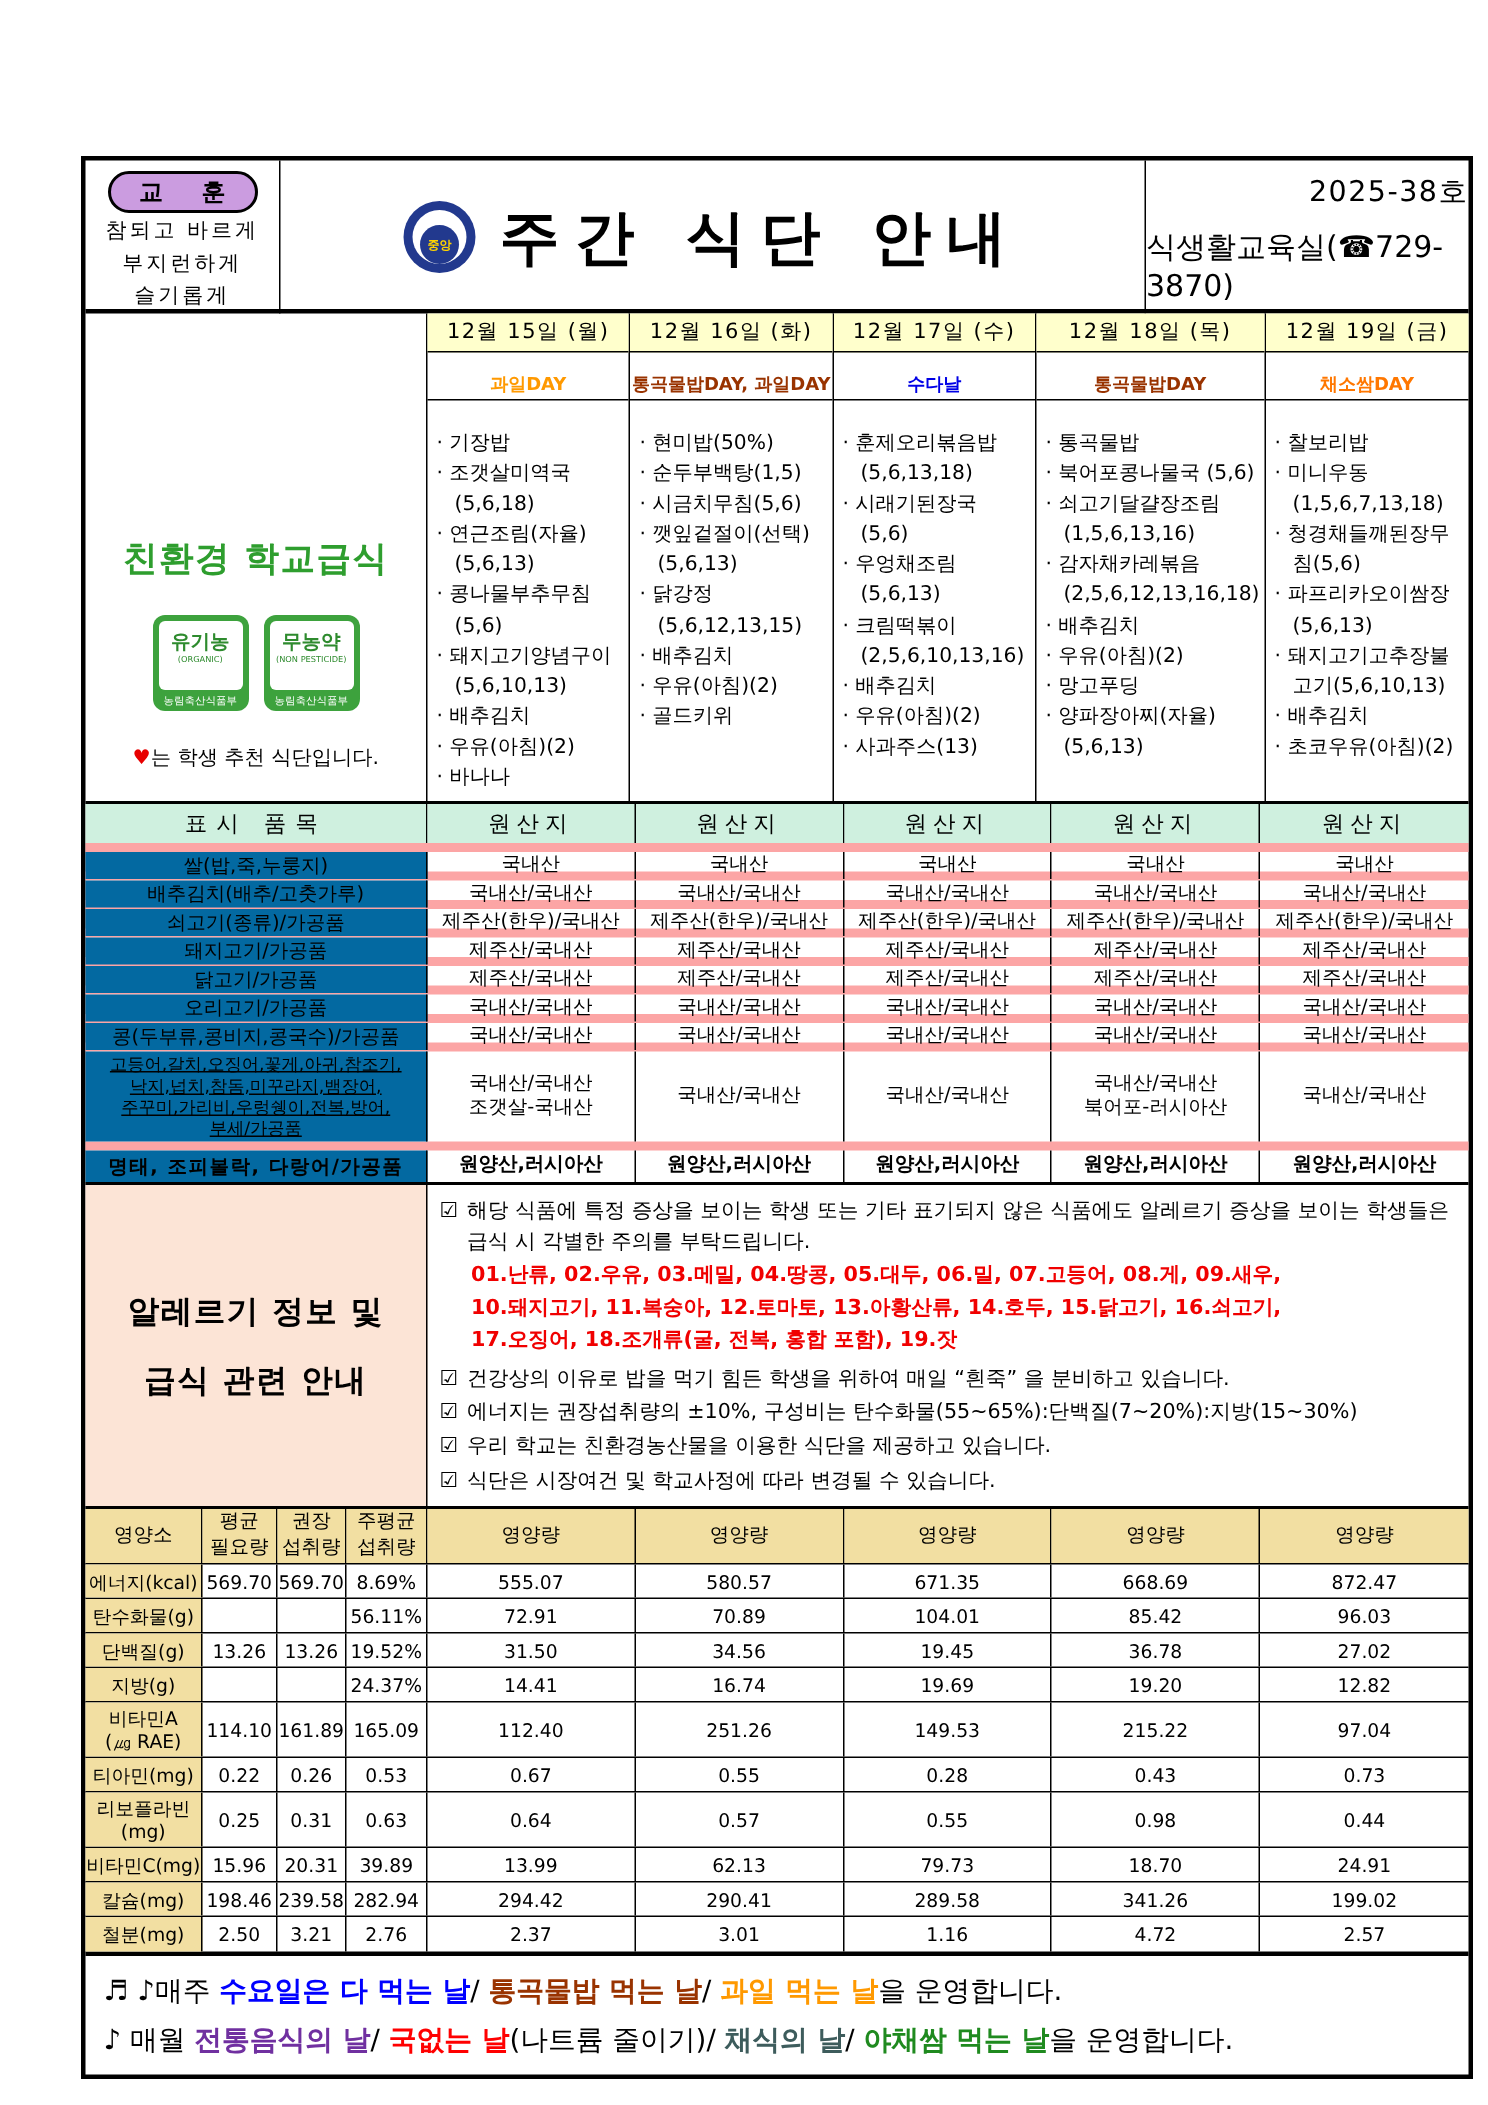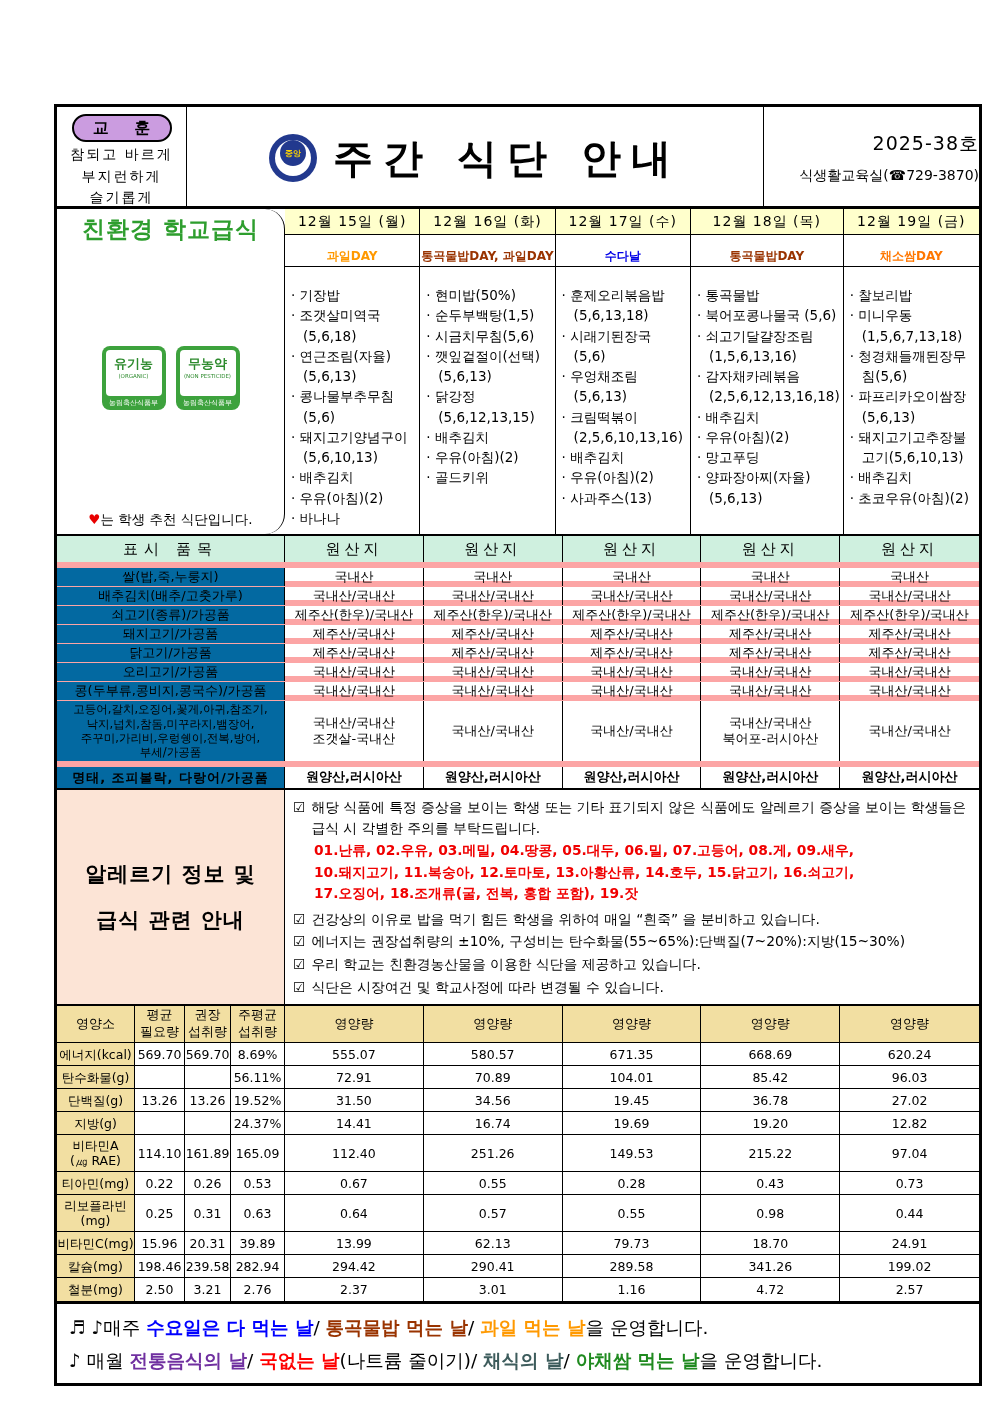--- a/index.html
+++ b/index.html
@@ -19,32 +19,32 @@
   .hdr > div:last-child { border-right:none; }
   .hdr-motto { display:flex; flex-direction:column; align-items:center; padding-top:7px; }
   .motto-pill {
     width:100px; height:28px; background:#cb9ce0; border:2px solid #000; border-radius:16px;
     display:flex; align-items:center; justify-content:center;
     font-weight:bold; font-size:16px; letter-spacing:10px; padding-left:10px;
   }
   .motto-lines { font-size:14px; line-height:1.55; text-align:center; margin-top:2px; letter-spacing:2px; }
   .hdr-title { display:flex; align-items:center; justify-content:center; gap:16px; }
   .emblem { width:48px; height:48px; border-radius:50%; background:#22398e; display:flex; align-items:center; justify-content:center; flex:0 0 auto; }
-  .emblem-mid { width:36px; height:36px; border-radius:50%; background:#fff; display:flex; align-items:flex-start; justify-content:center; }
+  .emblem-mid { width:36px; height:36px; border-radius:50%; background:#fff; display:flex; align-items:flex-end; justify-content:center; }
   .emblem-core { width:26px; height:26px; border-radius:50%; background:#22398e; color:#ffd400; font-size:8px; font-weight:bold; display:flex; align-items:center; justify-content:center; }
   .doc-title { font-size:40px; font-weight:bold; letter-spacing:10px; }
   .hdr-info { display:flex; flex-direction:column; align-items:flex-end; justify-content:center; gap:10px; }
   .issue-no { font-size:19px; letter-spacing:1px; }
-  .contact { font-size:14px; }
+  .contact { font-size:20px; }
 
   
   .week { display:grid; grid-template-columns:228px repeat(5,1fr); }
   .week > div { border-right:1px solid #000; }
   .week > div:last-child { border-right:none; }
-  .week-left { display:flex; flex-direction:column; align-items:center; justify-content:space-between; gap:22px; padding:5px 6px;border-radius:20px; }
+  .week-left { display:flex; flex-direction:column; align-items:center; justify-content:flex-end; gap:22px; padding:20px 6px; }
   .eco-heading { color:#2e9e2e; font-size:23px; font-weight:bold; letter-spacing:1px; }
   .badges { display:flex; gap:10px; }
   .badge { width:64px; height:64px; background:#3da23d; border-radius:8px; padding:4px 4px 0 4px; display:flex; flex-direction:column; }
   .badge-inner { background:#fff; border-radius:4px; flex:1; text-align:center; color:#2e8b2e; padding-top:5px; }
   .badge-label { font-size:13px; font-weight:bold; }
   .badge-sub { font-size:5.5px; }
   .badge-footer { height:14px; color:#fff; font-size:7px; text-align:center; line-height:14px; }
   .eco-note { font-size:13.5px; }
   .heart { color:#e80000; }
   .day { display:flex; flex-direction:column;gap:12px; }
@@ -59,21 +59,21 @@
   .o-row:last-child { border-bottom:none; }
   .o-row > div { border-right:1px solid #000; display:flex; align-items:center; justify-content:center; text-align:center; }
   .o-row > div:last-child { border-right:none; }
   .o-item { background:#0369a1; font-size:13px; }
   .o-val { font-size:13px; white-space:pre-line; line-height:1.25; }
   .o-hrow > div { background:#cff0df; height:26px; font-size:15px; }
   .o-hrow .o-item { letter-spacing:6px; }
   .o-hrow .o-val { letter-spacing:4px; }
   .o-std { height:19px; }
   .o-fish { height:66px; }
-  .o-fish .o-item { font-size:11.5px; white-space:pre-line; line-height:1.25; }
+  .o-fish .o-item { font-size:11.5px; white-space:pre-line; line-height:1.25;text-decoration:underline; }
   .o-last { height:21px;font-weight:bold; }
   .o-last .o-item { letter-spacing:1px; }
 
   
   .allergy { border-top:2px solid #000; display:grid; grid-template-columns:228px 1fr; min-height:204px; }
   .al-left { background:#fce4d6; border-right:1px solid #000; display:flex; align-items:center; justify-content:center; text-align:center; font-size:21px; font-weight:bold; line-height:2.2; white-space:pre-line; letter-spacing:1px; }
   .al-right { padding:7px 10px 5px 8px; font-size:13.8px; line-height:1.5; }
   .al-item { display:flex; gap:6px; margin-bottom:2px; }
   .al-check { flex:0 0 auto; }
   .allergens { color:#f00000; font-weight:bold; white-space:pre-line; padding-left:21px; margin:2px 0 4px 0; line-height:1.55; }
@@ -352,21 +352,21 @@
     </div>
     <div class="n-row n-std">
       <div class="n-name">에너지(kcal)</div>
       <div>569.70</div>
       <div>569.70</div>
       <div>8.69%</div>
       <div>555.07</div>
       <div>580.57</div>
       <div>671.35</div>
       <div>668.69</div>
-      <div>620.24</div>
+      <div>872.47</div>
     </div>
     <div class="n-row n-std">
       <div class="n-name">탄수화물(g)</div>
       <div></div>
       <div></div>
       <div>56.11%</div>
       <div>72.91</div>
       <div>70.89</div>
       <div>104.01</div>
       <div>85.42</div>

